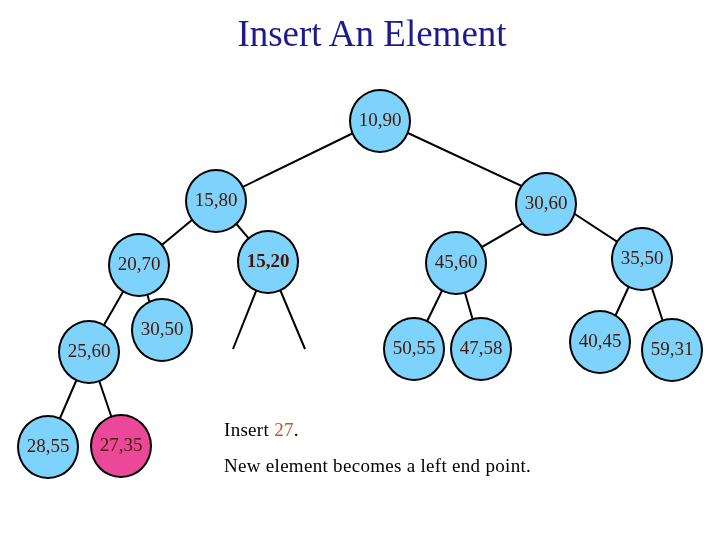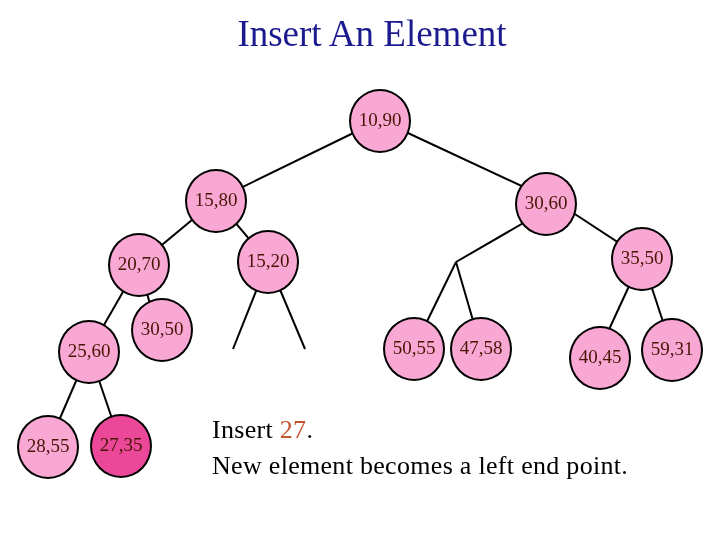--- a/index.html
+++ b/index.html
@@ -38,38 +38,38 @@
     stroke: #000000;
     stroke-width: 2;
   }
   .node {
     position: absolute;
     z-index: 2;
     width: 58px;
     height: 58px;
     border: 2px solid #000000;
     border-radius: 50%;
-    background: #f9a8d4;
+    background: #7dd3fc;
     color: #471504;
     font-size: 19px;
     display: flex;
     align-items: center;
     justify-content: center;
     padding-bottom: 2px;
     box-sizing: content-box;
   }
   .node--new {
     background: #ec4899;
   }
   .caption {
     position: absolute;
-    left: 212px;
+    left: 224px;
     top: 412px;
     z-index: 2;
-    font-size: 26px;
+    font-size: 19px;
     color: #000000;
     letter-spacing: 0.3px;
   }
   .caption-line {
     line-height: 36px;
     white-space: nowrap;
   }
   .highlight {
     color: #c3542c;
   }
@@ -97,27 +97,28 @@
     <line x1="642" y1="258" x2="600" y2="349"></line>
     <line x1="642" y1="258" x2="672" y2="349"></line>
     <line x1="89" y1="351" x2="48" y2="446"></line>
     <line x1="89" y1="351" x2="121" y2="445"></line>
   </svg>
 
   <div class="node" style="left:349px; top:89px;">10,90</div>
   <div class="node" style="left:185px; top:169px;">15,80</div>
   <div class="node" style="left:515px; top:172px;">30,60</div>
   <div class="node" style="left:108px; top:233px;">20,70</div>
-  <div class="node" style="left:237px; top:230px;">15,20</div>
+  <div class="node" style="left:237px; top:230px;font-weight:bold;">15,20</div>
+  <div class="node" style="left:425px; top:231px;">45,60</div>
   <div class="node" style="left:611px; top:227px;">35,50</div>
   <div class="node" style="left:58px;  top:320px;">25,60</div>
   <div class="node" style="left:131px; top:298px;">30,50</div>
   <div class="node" style="left:383px; top:317px;">50,55</div>
   <div class="node" style="left:450px; top:317px;">47,58</div>
-  <div class="node" style="left:569px; top:326px;text-align:right;">40,45</div>
+  <div class="node" style="left:569px; top:310px;text-align:right;">40,45</div>
   <div class="node" style="left:641px; top:318px;">59,31</div>
   <div class="node" style="left:17px;  top:415px;">28,55</div>
   <div class="node node--new" style="left:90px; top:414px;">27,35</div>
 
   <div class="caption">
     <div class="caption-line"><span>Insert </span><span class="highlight">27</span><span>.</span></div>
     <div class="caption-line">New element becomes a left end point.</div>
   </div>
 
 </div>

